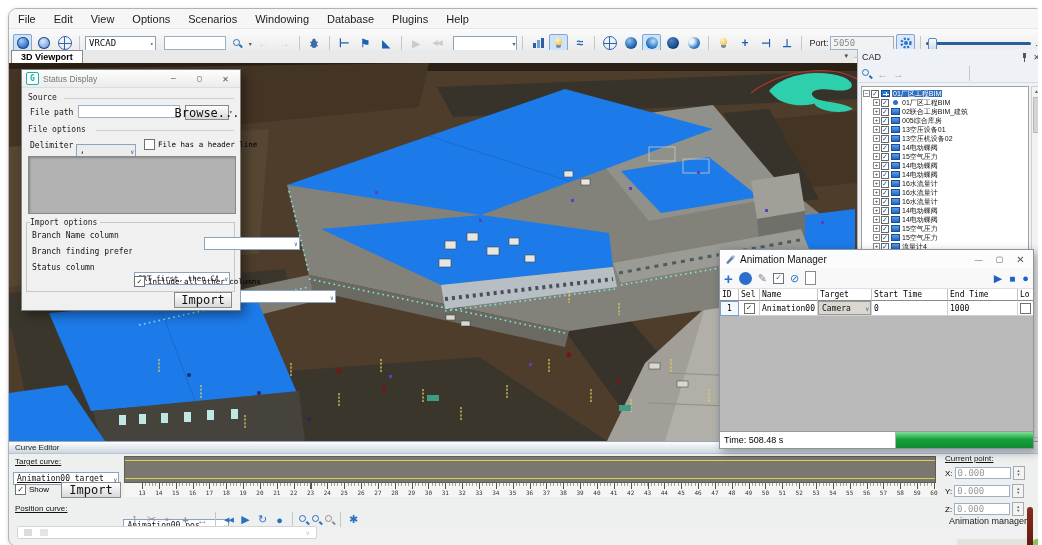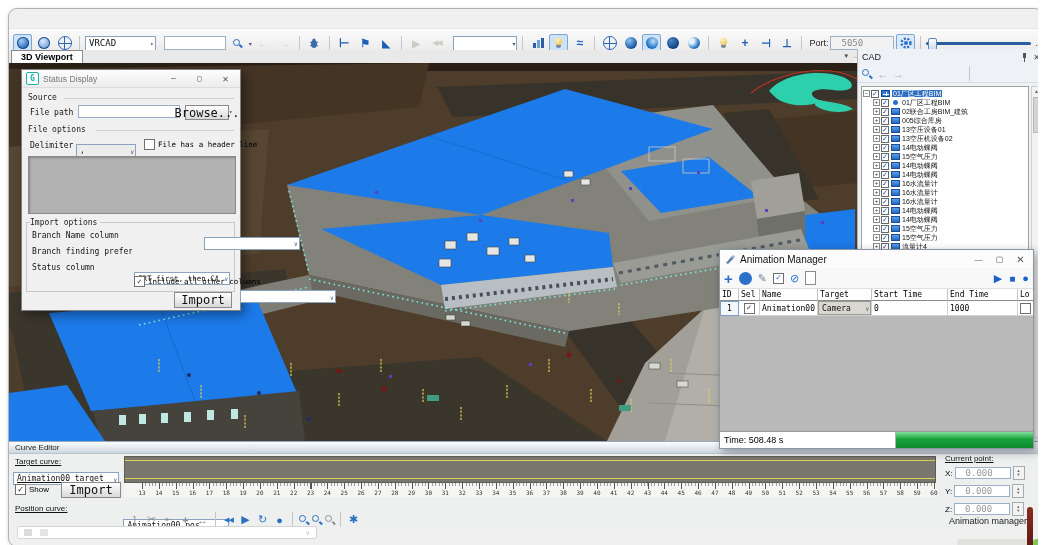--- a/index.html
+++ b/index.html
@@ -35,21 +35,21 @@
   .bulb{width:7px;height:7px;border-radius:50%;background:radial-gradient(circle at 35% 30%,#fff6c8,#e8b830);
         box-shadow:0 4px 0 -1px #7a8aa0;flex:none;margin-bottom:3px;}
   .mag{position:relative;width:11px;height:11px;display:inline-block;flex:none;}
   .mag::before{content:"";position:absolute;left:1px;top:1px;width:5px;height:5px;border:1.5px solid #2a6fc0;border-radius:50%;}
   .mag::after{content:"";position:absolute;left:7.5px;top:7.5px;width:3.5px;height:1.6px;background:#2a6fc0;transform:rotate(45deg);}
   .mag.gray::before{border-color:#8f8f8f;}.mag.gray::after{background:#8f8f8f;}
   .combo{background:#fff;border:1px solid #8aa4c0;display:inline-flex;align-items:center;font-size:8px;
          position:relative;padding:0 11px 0 3px;box-sizing:border-box;color:#111;}
   .combo .caret{position:absolute;right:1px;top:50%;transform:translateY(-50%);font-size:6px;color:#557;}
   .combo.gray{background:#d9d7d0;}
-  .tinput{background:#fff;border:1px solid #9ab0c8;font-size:9px;padding:0 10px;box-sizing:border-box;
+  .tinput{background:#fff;border:1px solid #9ab0c8;font-size:9px;padding:0 2px;box-sizing:border-box;
           font-family:"DejaVu Sans Mono",monospace;color:#222;}
   .chk{width:9px;height:9px;background:#fff;border:1px solid #707070;display:inline-flex;align-items:center;
        justify-content:center;font-size:8px;line-height:1;color:#1a1a1a;flex:none;box-sizing:content-box;}
   .wbtn{width:15px;height:12px;display:inline-flex;align-items:center;justify-content:center;font-size:8px;color:#555;}
   .btn{background:linear-gradient(#fefefe,#d9d9d9);border:1px solid #8a8a8a;font-size:12px;display:inline-flex;
        align-items:center;justify-content:center;color:#111;}
   
   #tabstrip{position:absolute;left:0;top:41px;width:845px;height:13px;background:#e9e9e9;border-bottom:1px solid #9c9c9c;}
   #tab3d{position:absolute;left:2px;top:0;height:12px;padding:0 9px;background:#fff;border:1px solid #8a8a8a;
          border-bottom:none;font-size:9px;font-weight:bold;display:flex;align-items:center;}
@@ -99,20 +99,31 @@
             display:flex;align-items:center;padding:0 4px;box-sizing:border-box;border-bottom:1px solid #dcdcdc;}
   .glabel{font-size:8px;color:#222;background:#f0f0f0;padding-right:3px;}
   .gline{position:absolute;height:1px;background:#cfcfcf;}
   .dl{font-size:8px;color:#111;position:absolute;white-space:nowrap;}
 </style>
 </head>
 <body>
 
 <div id="app">
 
+  <div id="menubar">
+      <span class="menu-item">File</span>
+      <span class="menu-item">Edit</span>
+      <span class="menu-item">View</span>
+      <span class="menu-item">Options</span>
+      <span class="menu-item">Scenarios</span>
+      <span class="menu-item">Windowing</span>
+      <span class="menu-item">Database</span>
+      <span class="menu-item">Plugins</span>
+      <span class="menu-item">Help</span>
+    </div>
 
   <div id="toolbar">
     <span class="tbtn pressed">
         <span class="globe"></span>
       </span>
     <span class="tbtn">
         <span class="globe lt"></span>
       </span>
     <span class="tbtn">
         <span class="wireglobe"></span>

